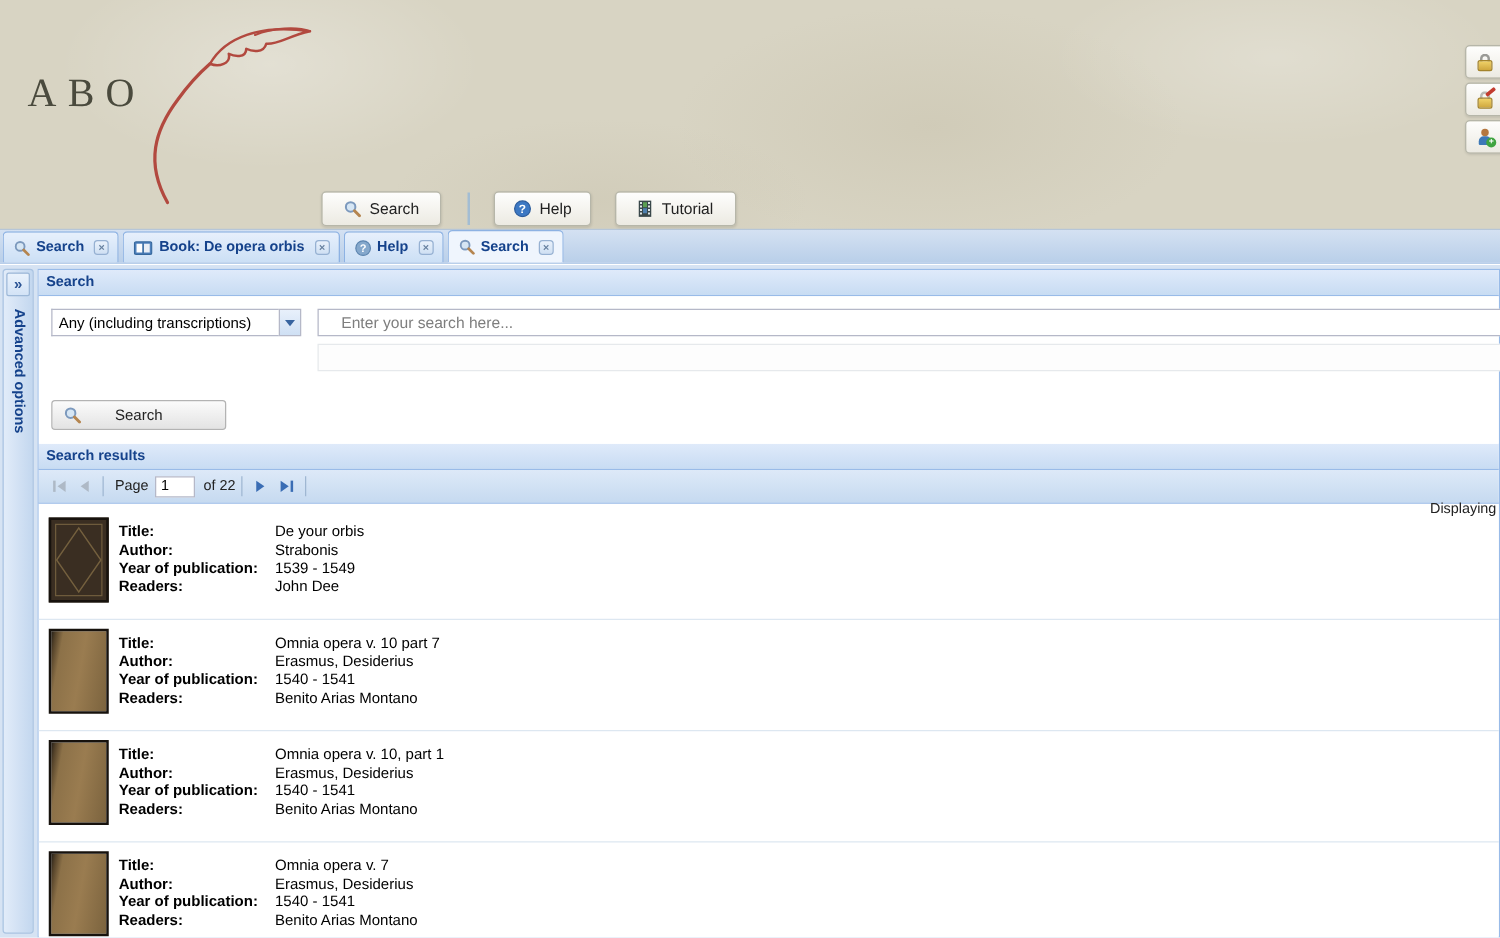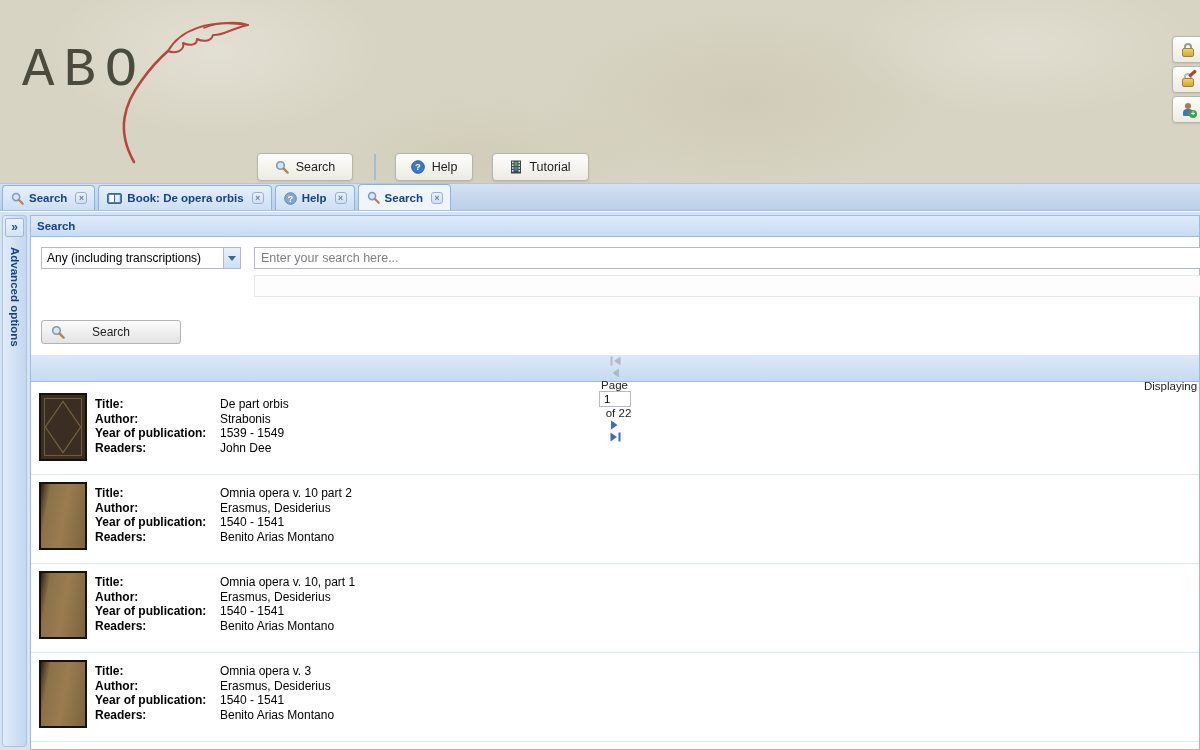--- a/index.html
+++ b/index.html
@@ -11,22 +11,22 @@
     position:absolute; top:0; left:0; width:1200px; height:184px;
     background-color:#d8d4c3;
     background-image:
       radial-gradient(ellipse 260px 130px at 18% 28%, rgba(255,255,255,.28), transparent 65%),
       radial-gradient(ellipse 340px 160px at 62% 55%, rgba(168,158,128,.16), transparent 60%),
       radial-gradient(ellipse 300px 120px at 85% 25%, rgba(255,255,255,.22), transparent 60%),
       radial-gradient(ellipse 280px 110px at 40% 88%, rgba(170,160,132,.14), transparent 60%);
     border-bottom:1px solid #b6c6d8;
   }
   .logo-text {
-    position:absolute; left:22px; top:40px;
-    font-family:Liberation Mono, monospace; font-size:54px; color:#4a4a3d; letter-spacing:9px;
+    position:absolute; left:22px; top:56px;
+    font-family:Liberation Serif, serif; font-size:32px; color:#4a4a3d; letter-spacing:9px;
   }
   .quill { position:absolute; left:98px; top:14px; }
 
   .hdr-btn {
     position:absolute; height:28px; display:flex; align-items:center; justify-content:center; gap:7px;
     border:1px solid #b6b6a9; border-radius:4px;
     background:linear-gradient(#fefefd,#eceae2);
     box-shadow:0 1px 2px rgba(0,0,0,.10);
     font-size:12.5px; color:#222; cursor:default;
   }
@@ -107,39 +107,39 @@
     background:#fff; font-size:12px; padding:3px 5px; color:#000; white-space:nowrap; overflow:hidden;
   }
   .combo-trigger {
     width:18px; height:22px; border:1px solid #b5b8c8;
     background:linear-gradient(#e8f0fb,#cfe0f4);
     display:flex; align-items:center; justify-content:center;
   }
   .combo-arrow { width:0; height:0; border-left:4px solid transparent; border-right:4px solid transparent; border-top:5px solid #3764a0; }
   .query-input {
     position:absolute; left:223px; top:10px; width:947px; height:22px;
-    border:1px solid #b5b8c8; font-size:12.5px; padding:0 6px; color:#333;
+    border:1px solid #b5b8c8; font-size:12.5px; padding:0 18px; color:#333;
     font-family:"Liberation Sans", sans-serif;
   }
   .query-input::placeholder { color:#7e7e7e; opacity:1; }
   .empty-input { position:absolute; left:223px; top:38px; width:947px; height:22px; background:#fdfdfd; border:1px solid #e6e9ec; }
   .form-search-btn {
     position:absolute; left:10px; top:83px; width:140px; height:24px;
     border:1px solid #b3b3b3; border-radius:3px;
     background:linear-gradient(#fbfbfb,#e3e3e3);
     font-size:12px; color:#222; cursor:pointer;
   }
   .form-search-btn .btn-icon { position:absolute; left:9px; top:4px; }
   .form-search-btn .btn-label { display:block; text-align:center; line-height:22px; }
 
   
   .toolbar {
     position:relative; height:27px; display:flex; align-items:center; padding:0 6px;
     background:linear-gradient(#dde9f8,#c6daf0); border-bottom:1px solid #99bbe8;
-    font-size:11.5px; color:#222;flex-direction:column;
+    font-size:11.5px; color:#222;
   }
   .pg-btn { width:20px; height:20px; display:flex; align-items:center; justify-content:center; border-radius:3px; cursor:pointer; }
   .tb-sep { width:1px; height:16px; background:#9fb7d2; margin:0 5px; }
   .page-label { margin:0 5px 0 4px; }
   .page-input { width:32px; height:17px; border:1px solid #b5b8c8; font-size:11.5px; padding:1px 4px; font-family:"Liberation Sans", sans-serif; }
   .of-label { margin-left:7px; margin-right:0; }
   .displaying { position:absolute; left:1113px; top:25px; white-space:nowrap; }
 
   
   .results { background:#fff; padding-top:4px; }
@@ -304,20 +304,21 @@
         <span class="btn-icon">
           <svg width="14" height="14" viewBox="0 0 14 14">
               <circle cx="5.5" cy="5.5" r="3.8" fill="#d6e6f4" stroke="#7c99bd" stroke-width="1.6"></circle>
               <line x1="8.6" y1="8.6" x2="12.6" y2="12.6" stroke="#b5854f" stroke-width="2.4" stroke-linecap="round"></line>
             </svg>
         </span>
         <span class="btn-label">Search</span>
       </button>
     </div>
 
+    <div class="panel-header">Search results</div>
 
     <div class="toolbar">
       <span class="pg-btn">
         <svg width="13" height="12" viewBox="0 0 13 12">
             <rect x="1.5" y="1.5" width="2" height="9" fill="#aeb9c6"></rect>
             <path d="M11.5 1.5 L5 6 L11.5 10.5 Z" fill="#aeb9c6"></path>
           </svg>
       </span>
       <span class="pg-btn">
         <svg width="10" height="12" viewBox="0 0 10 12">
@@ -344,21 +345,21 @@
       <span class="displaying">Displaying</span>
     </div>
 
     <div class="results">
 
       <div class="result-row">
         <div class="cover cover-diamond"></div>
         <div class="fields">
           <div class="field-row">
               <span class="field-label">Title:</span>
-              <span>De part orbis</span>
+              <span>De your orbis</span>
             </div>
           <div class="field-row">
               <span class="field-label">Author:</span>
               <span>Strabonis</span>
             </div>
           <div class="field-row">
               <span class="field-label">Year of publication:</span>
               <span>1539 - 1549</span>
             </div>
           <div class="field-row">
@@ -366,21 +367,21 @@
               <span>John Dee</span>
             </div>
         </div>
       </div>
 
       <div class="result-row">
         <div class="cover cover-tan"></div>
         <div class="fields">
           <div class="field-row">
               <span class="field-label">Title:</span>
-              <span>Omnia opera v. 10 part 2</span>
+              <span>Omnia opera v. 10 part 7</span>
             </div>
           <div class="field-row">
               <span class="field-label">Author:</span>
               <span>Erasmus, Desiderius</span>
             </div>
           <div class="field-row">
               <span class="field-label">Year of publication:</span>
               <span>1540 - 1541</span>
             </div>
           <div class="field-row">
@@ -410,21 +411,21 @@
               <span>Benito Arias Montano</span>
             </div>
         </div>
       </div>
 
       <div class="result-row">
         <div class="cover cover-tan"></div>
         <div class="fields">
           <div class="field-row">
               <span class="field-label">Title:</span>
-              <span>Omnia opera v. 3</span>
+              <span>Omnia opera v. 7</span>
             </div>
           <div class="field-row">
               <span class="field-label">Author:</span>
               <span>Erasmus, Desiderius</span>
             </div>
           <div class="field-row">
               <span class="field-label">Year of publication:</span>
               <span>1540 - 1541</span>
             </div>
           <div class="field-row">

